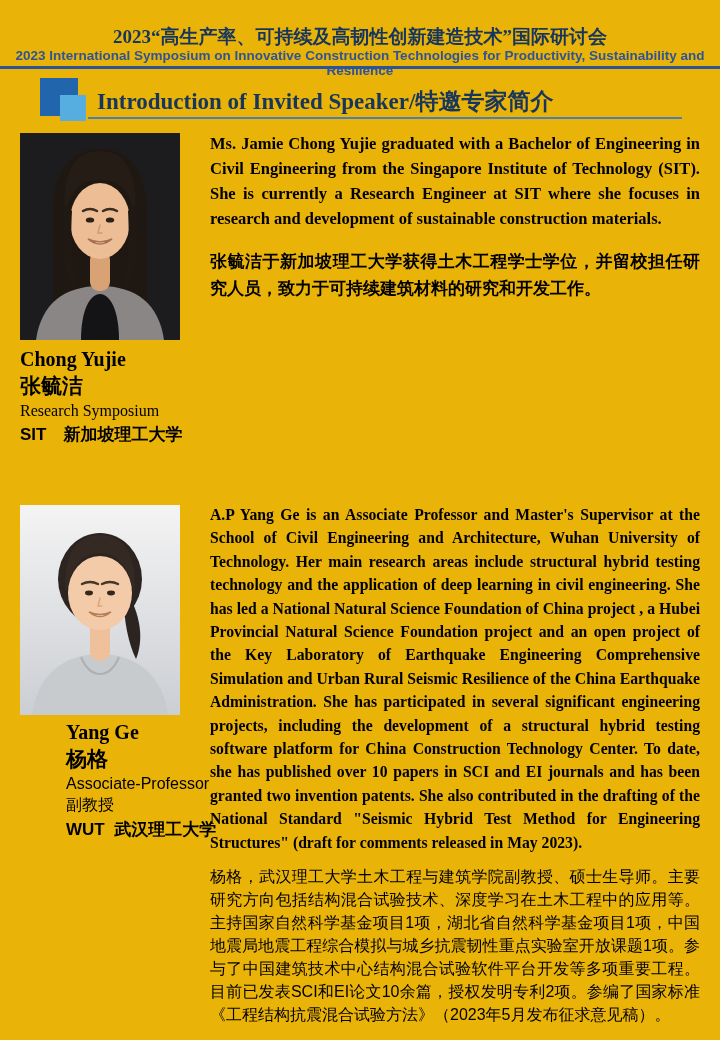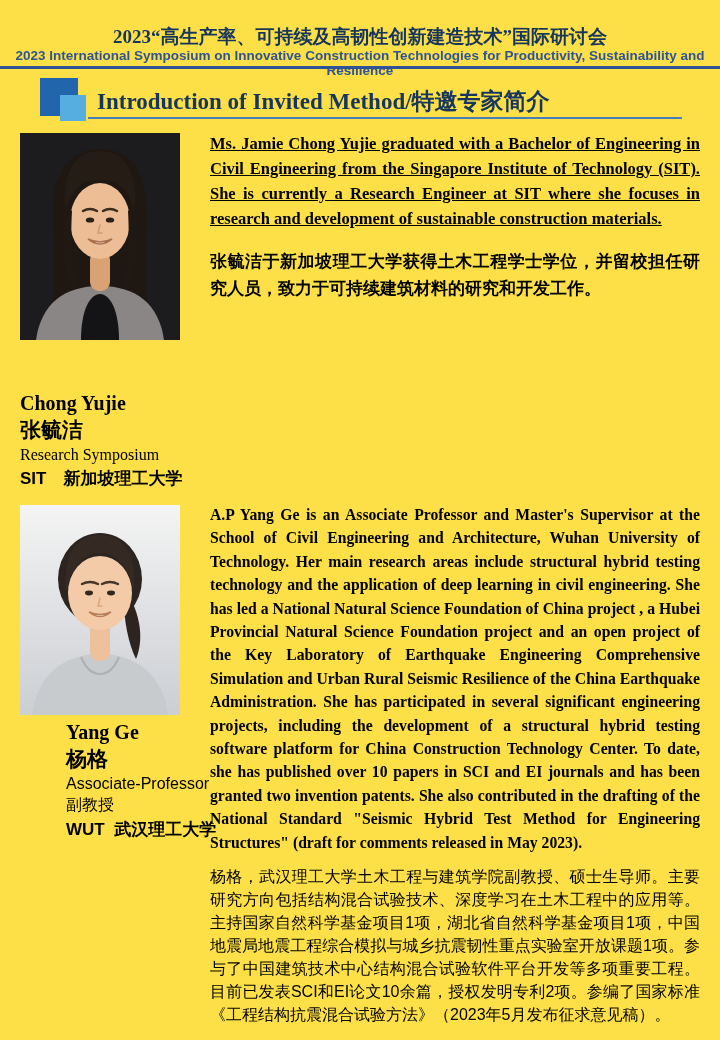--- a/index.html
+++ b/index.html
@@ -1,21 +1,21 @@
 <!DOCTYPE html>
 <html><head>
 <meta charset="utf-8">
 <style>
   html,body{margin:0;padding:0;}
   body{background:#b9c6d8;}
   .page{
     position:relative;
     width:720px;height:1040px;
     margin:0 auto;
-    background:#fde047;
+    background:#eab308;
     overflow:hidden;
     font-family:"Liberation Serif", serif;
     color:#000;
   }
   
   .header-zh{
     position:absolute;top:24px;left:0;width:720px;
     text-align:center;font-size:19px;font-weight:bold;
     color:#17365d;
     font-family:"Liberation Serif", serif;
@@ -49,36 +49,36 @@
     position:absolute;left:88px;top:117px;width:594px;height:2px;
     background:#4a7ebb;
   }
   
   .photo{position:absolute;left:20px;display:block;}
   .photo svg{display:block;}
   .photo-1{top:133px;width:160px;height:207px;}
   .photo-2{top:505px;width:160px;height:210px;}
   
   .caption{position:absolute;left:20px;width:185px;}
-  .caption-1{top:346px;margin-top:44px;}
+  .caption-1{top:346px;}
   .caption-2{top:719px;margin-left:46px;}
   .cap-name-en{font-size:20px;font-weight:bold;line-height:26px;font-family:"Liberation Serif", serif;}
   .cap-name-zh{font-size:21px;font-weight:bold;line-height:28px;font-family:"Liberation Sans", sans-serif;}
   .cap-title-serif{font-size:16px;line-height:21px;font-family:"Liberation Serif", serif;}
   .cap-title-sans{font-size:16px;line-height:21px;font-family:"Liberation Sans", sans-serif;}
   .cap-title-zh{font-size:16px;line-height:22px;font-family:"Liberation Sans", sans-serif;}
   .cap-affil{font-size:17px;font-weight:bold;line-height:24px;margin-top:2px;
              font-family:"Liberation Sans", sans-serif;white-space:pre;}
   
   .bio{position:absolute;left:210px;width:490px;}
   .bio-1{top:131px;}
   .bio-2{top:503px;}
   .bio-en-1{
     font-size:16.5px;line-height:25px;font-weight:bold;
-    text-align:justify;font-family:"Liberation Serif", serif;text-decoration:underline;
+    text-align:justify;font-family:"Liberation Serif", serif;
   }
   .bio-zh-1{
     margin-top:17px;font-size:17px;line-height:27px;font-weight:bold;
     text-align:justify;font-family:"Liberation Sans", sans-serif;
   }
   .bio-en-2{
     font-size:15.7px;line-height:23.4px;font-weight:bold;
     text-align:justify;font-family:"Liberation Serif", serif;
   }
   .bio-zh-2{
@@ -90,21 +90,21 @@
 <body>
 
 <div class="page">
 
   <div class="header-zh">2023“高生产率、可持续及高韧性创新建造技术”国际研讨会</div>
   <div class="header-en">2023 International Symposium on Innovative Construction Technologies for Productivity, Sustainability and Resilience</div>
   <div class="header-rule"></div>
 
   <div class="sq-dark"></div>
   <div class="sq-light"></div>
-  <div class="section-title">Introduction of Invited Method/特邀专家简介</div>
+  <div class="section-title">Introduction of Invited Speaker/特邀专家简介</div>
   <div class="section-rule"></div>
 
   <div class="photo photo-1">
     <svg width="160" height="207" viewBox="0 0 160 207">
       <rect width="160" height="207" fill="#1a1a1c"></rect>
       <rect width="160" height="207" fill="#222226" opacity="0.35"></rect>
 
       <path d="M80,16 C46,16 33,44 33,80 C33,112 36,152 31,207 L129,207 C124,152 127,112 127,80 C127,44 114,16 80,16 Z" fill="#1f1812"></path>
 
       <path d="M16,207 C21,171 44,153 80,153 C116,153 139,171 144,207 Z" fill="#8a8685"></path>

